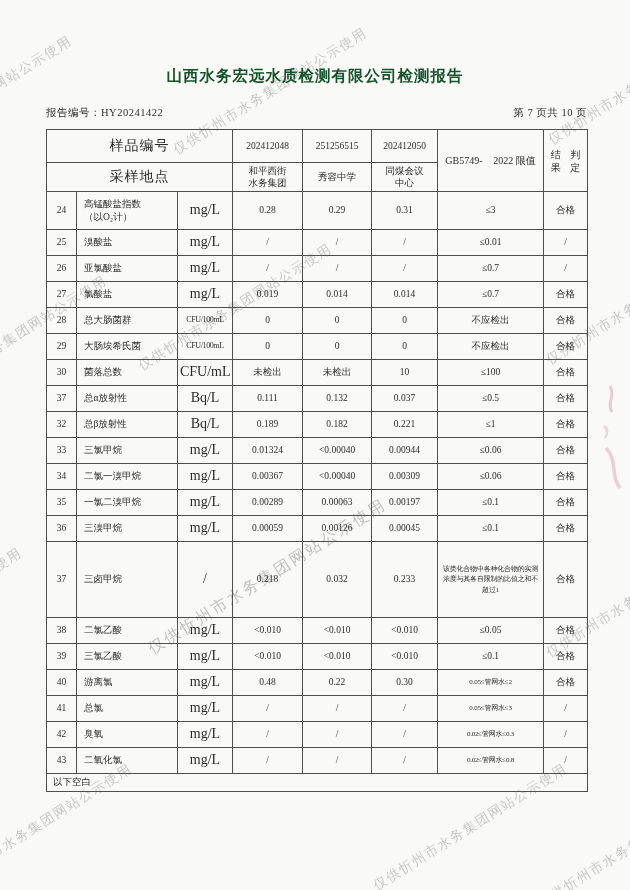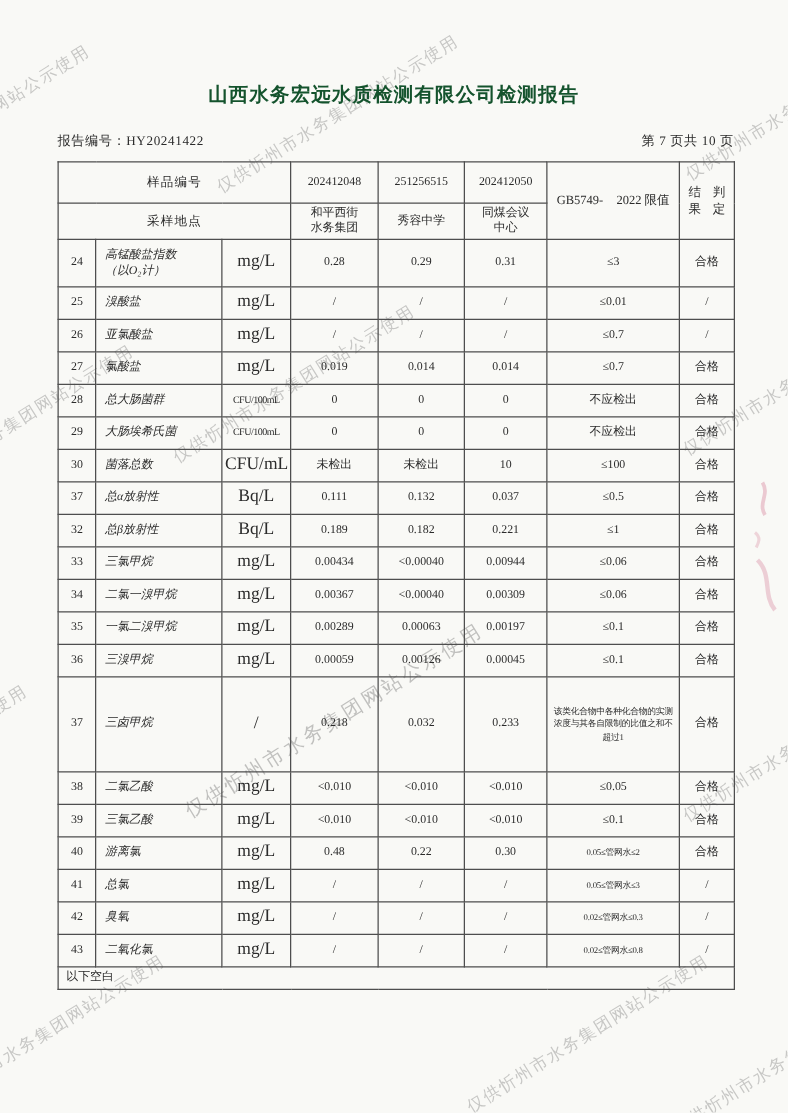--- a/index.html
+++ b/index.html
@@ -40,26 +40,26 @@
   }
   table.report{border:1.5px solid #3f3f3f;}
   tr.h1{height:33px;}
   tr.h2{height:29px;}
   tbody tr{height:26px;}
   tr.row-tall{height:38px;}
   tr.row-xtall{height:76px;}
   tr.blank-row{height:18px;}
   tr.blank-row td{text-align:left;padding-left:6px;font-size:9.5px;}
   .pre{white-space:pre-line;}
-  .c-name{text-align:left !important;padding-left:7px !important;font-style:italic;}
+  .c-name{text-align:left !important;padding-left:7px !important;}
   .c-unit{font-size:14px;}
   .c-unit.small{font-size:8px;letter-spacing:-.4px;}
   .c-limit.tiny{font-size:7px;line-height:1.5;letter-spacing:-.2px;padding:0 4px;}
   .stack{display:flex;flex-direction:row;justify-content:space-around;height:100%;font-size:10px;}
-  .hdr{font-size:10px;letter-spacing:1px;}
+  .hdr{font-size:14px;letter-spacing:1px;}
   .seal{position:absolute;pointer-events:none;}
 </style>
 </head>
 <body>
 
 <div class="sheet">
 
   <div id="wm-layer">
       <div class="wm" style="left: -120px; top: 150px;">仅供忻州市水务集团网站公示使用</div>
       <div class="wm" style="left: 175px; top: 142px;">仅供忻州市水务集团网站公示使用</div>
@@ -210,21 +210,21 @@
           <td class="c-val">0.189</td>
           <td class="c-val">0.182</td>
           <td class="c-val">0.221</td>
           <td class="c-limit">≤1</td>
           <td class="c-res">合格</td>
         </tr>
         <tr>
           <td class="c-no">33</td>
           <td class="c-name pre">三氯甲烷</td>
           <td class="c-unit">mg/L</td>
-          <td class="c-val">0.00434</td>
+          <td class="c-val">0.01324</td>
           <td class="c-val">&lt;0.00040</td>
           <td class="c-val">0.00944</td>
           <td class="c-limit">≤0.06</td>
           <td class="c-res">合格</td>
         </tr>
         <tr>
           <td class="c-no">34</td>
           <td class="c-name pre">二氯一溴甲烷</td>
           <td class="c-unit">mg/L</td>
           <td class="c-val">0.00367</td>

